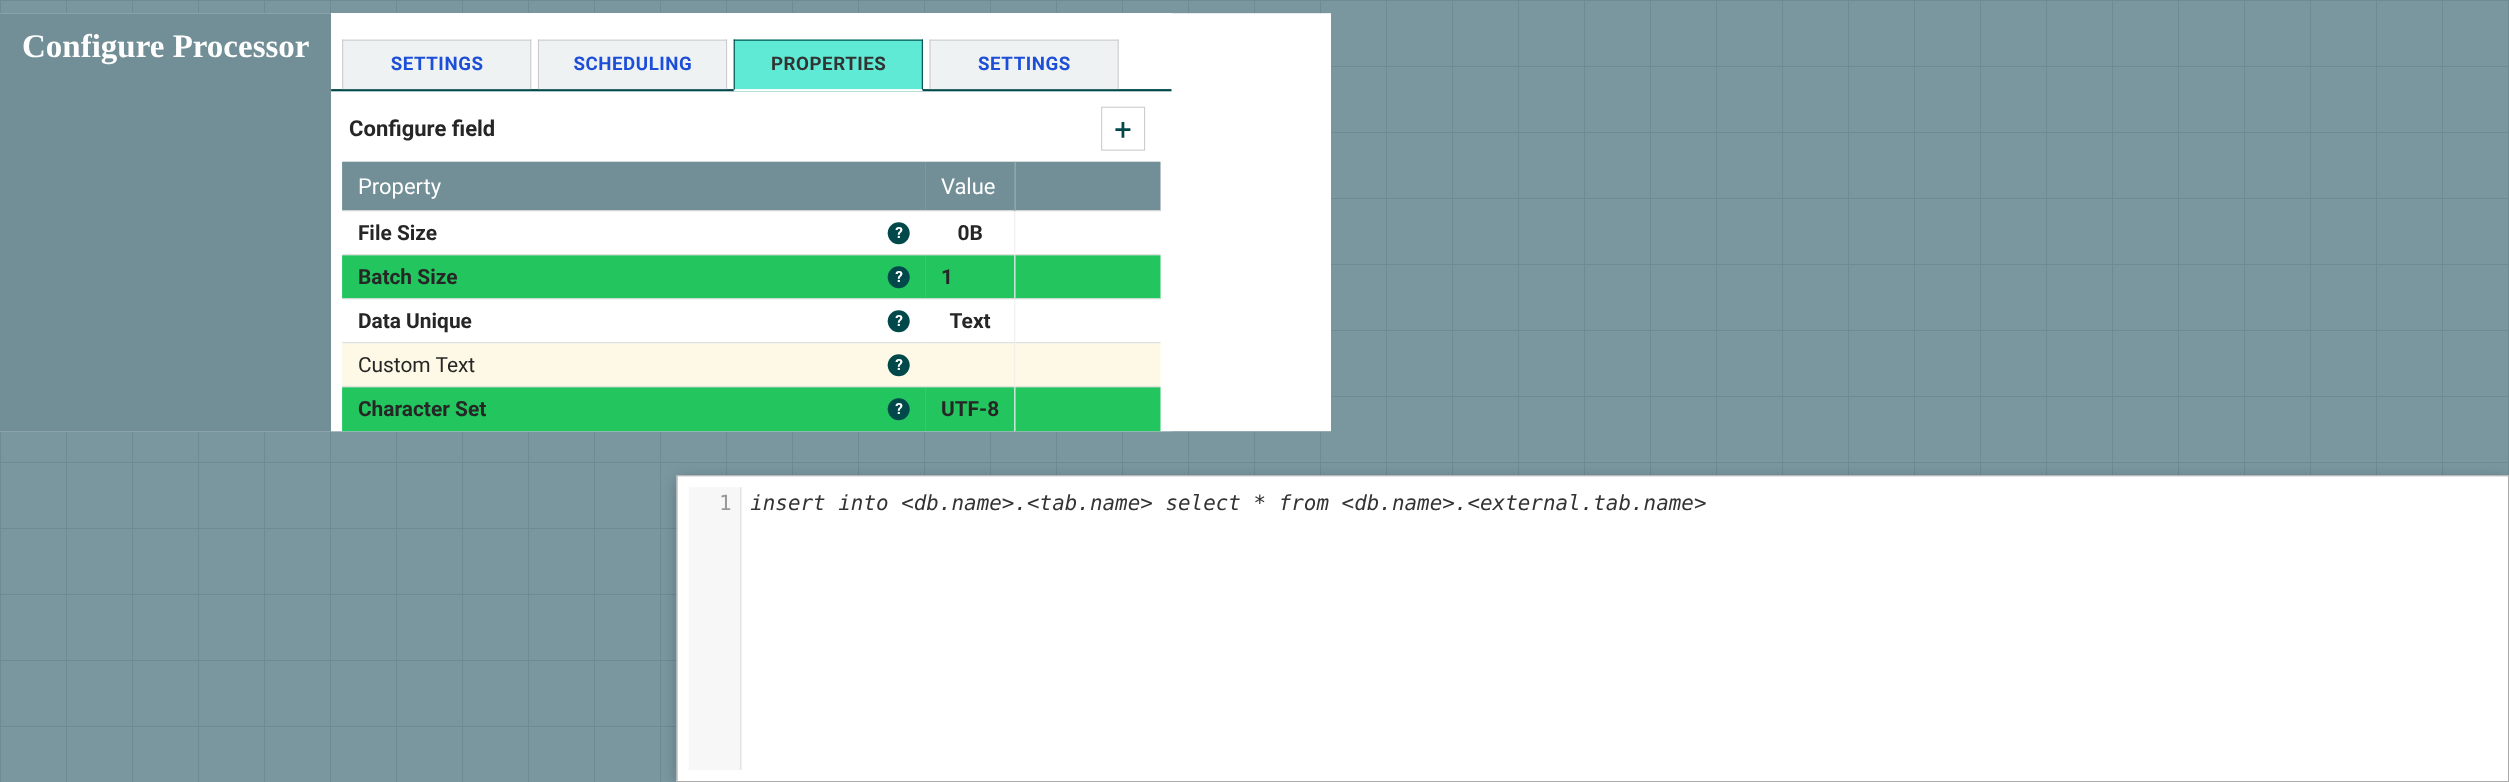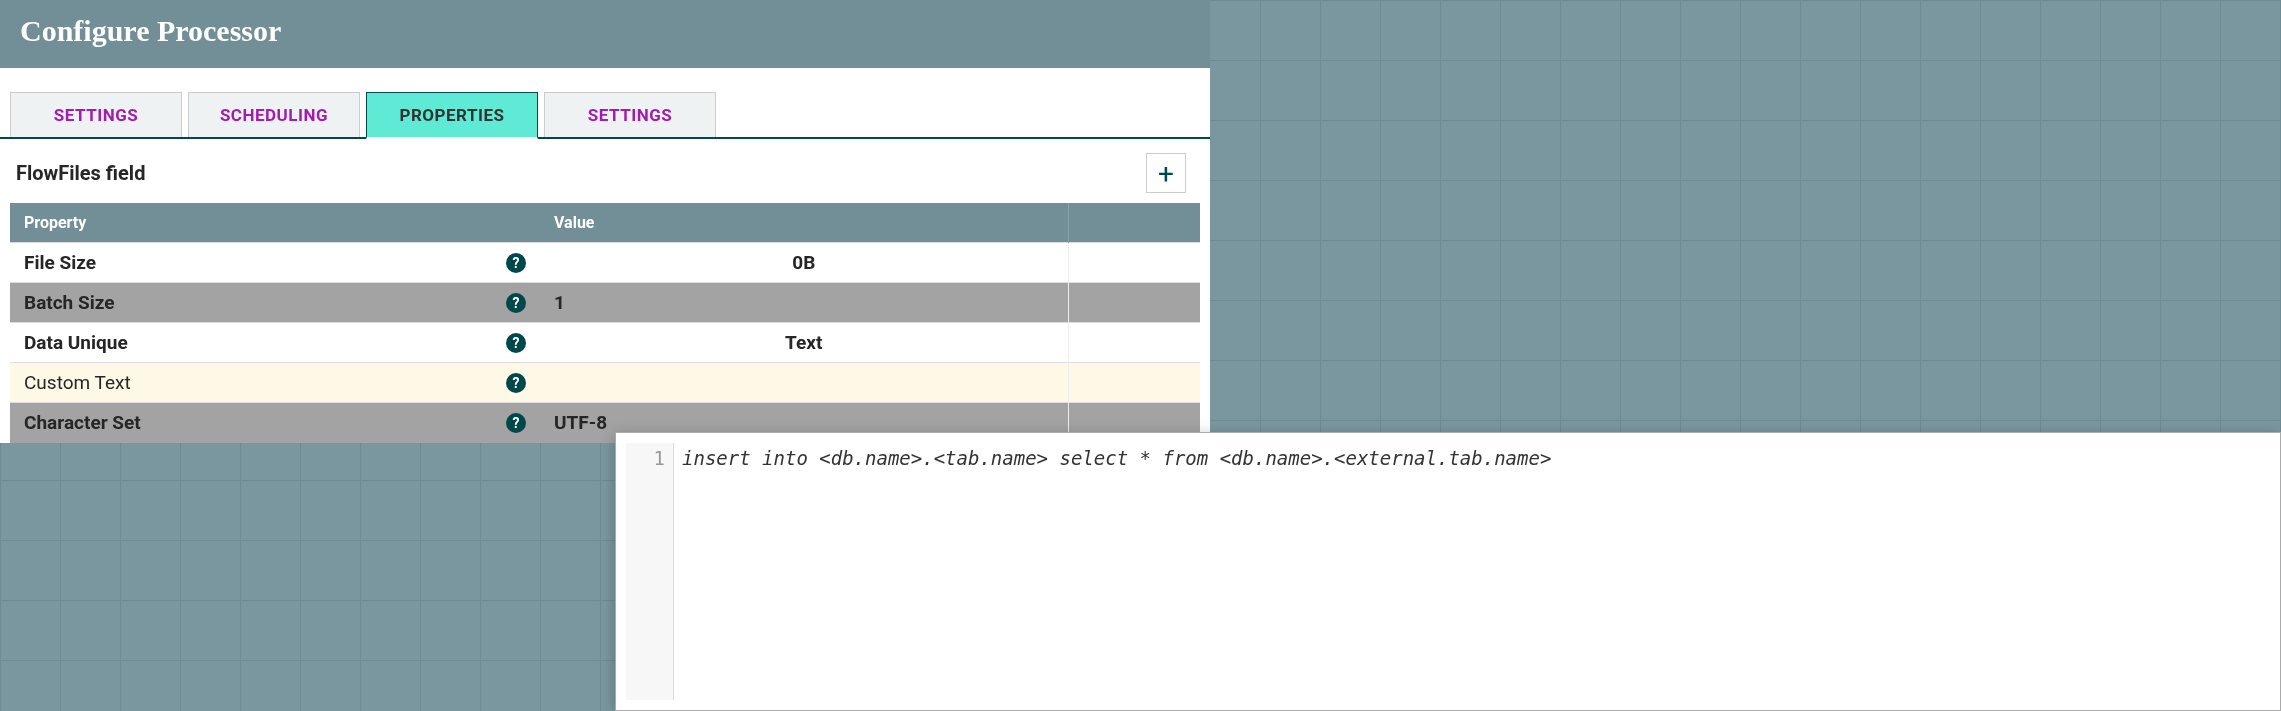--- a/index.html
+++ b/index.html
@@ -16,26 +16,25 @@
     top: 0; left: 0; right: 0; bottom: 0;
     background-color: #7a97a0;
     background-image:
       linear-gradient(#6e8b94 1px, transparent 1px),
       linear-gradient(90deg, #6e8b94 1px, transparent 1px);
     background-size: 60px 60px;
     background-position: 0 0;
   }
   .dialog {
     position: absolute;
-    top: 0;
+    top: 12px;
     left: 0;
     width: 1210px;
     background: #fff;
     display: flex;
-    flex-direction: column;
   }
   .dialog-header {
     background: #728e96;
     color: #fff;
     padding: 14px 20px 20px 20px;
     font-family: "Roboto Slab", Georgia, serif;
     font-weight: 700;
     font-size: 30px;
   }
   .dialog-body {
@@ -46,21 +45,21 @@
     display: flex;
     border-bottom: 2px solid #004849;
     padding: 24px 10px 0 10px;
     background: #fff;
     gap: 6px;
   }
   .tab {
     border: 1px solid #ccc;
     border-bottom: none;
     background: #eef2f3;
-    color: #a21caf;
+    color: #1d4ed8;
     font-weight: 700;
     font-size: 17px;
     letter-spacing: 0.5px;
     padding: 12px 0;
     width: 172px;
     text-align: center;
     cursor: pointer;
   }
   .tab.active {
     background: #5eead4;
@@ -98,36 +97,36 @@
     width: calc(100% - 20px);
     margin: 0 10px;
     border-collapse: collapse;
   }
   .prop-table thead {
     background: #728e96;
     color: #fff;
   }
   .prop-table th {
     text-align: left;
-    font-weight: 700;
-    font-size: 16px;
+    font-weight: 400;
+    font-size: 20px;
     padding: 10px 14px;
   }
   .prop-table th.col-prop { width: 530px; }
   .prop-table th.col-val { }
   .prop-table th.col-act { width: 132px; border-left: 1px solid #8aa3aa; }
   .prop-table td {
     padding: 8px 14px;
     font-size: 19px;
     border-top: 1px solid #ddd;
     vertical-align: middle;
     height: 40px;
   }
   .prop-table tr.even td { background: #fff; text-align: center; }
-  .prop-table tr.odd td { background: #a3a3a3; }
+  .prop-table tr.odd td { background: #22c55e; }
   .prop-table tr.highlight td { background: #fdf9e6; text-align: right; }
   .prop-name-cell {
     display: flex;
     align-items: center;
     justify-content: space-between;
     font-weight: 700;
     color: #262626;
   }
   .prop-name-cell .name { font-weight: 700; }
   .prop-name-cell.nonreq .name { font-weight: 400; }
@@ -193,21 +192,21 @@
   <div class="dialog-header">Configure Processor</div>
   <div class="dialog-body">
     <div class="tabs">
       <div class="tab">SETTINGS</div>
       <div class="tab">SCHEDULING</div>
       <div class="tab active">PROPERTIES</div>
       <div class="tab">SETTINGS</div>
     </div>
 
     <div class="section-head">
-      <div class="required-label">FlowFiles field</div>
+      <div class="required-label">Configure field</div>
       <div class="add-btn">
         <span>+</span>
       </div>
     </div>
 
     <table class="prop-table">
       <thead>
         <tr>
           <th class="col-prop">Property</th>
           <th class="col-val">Value</th>

